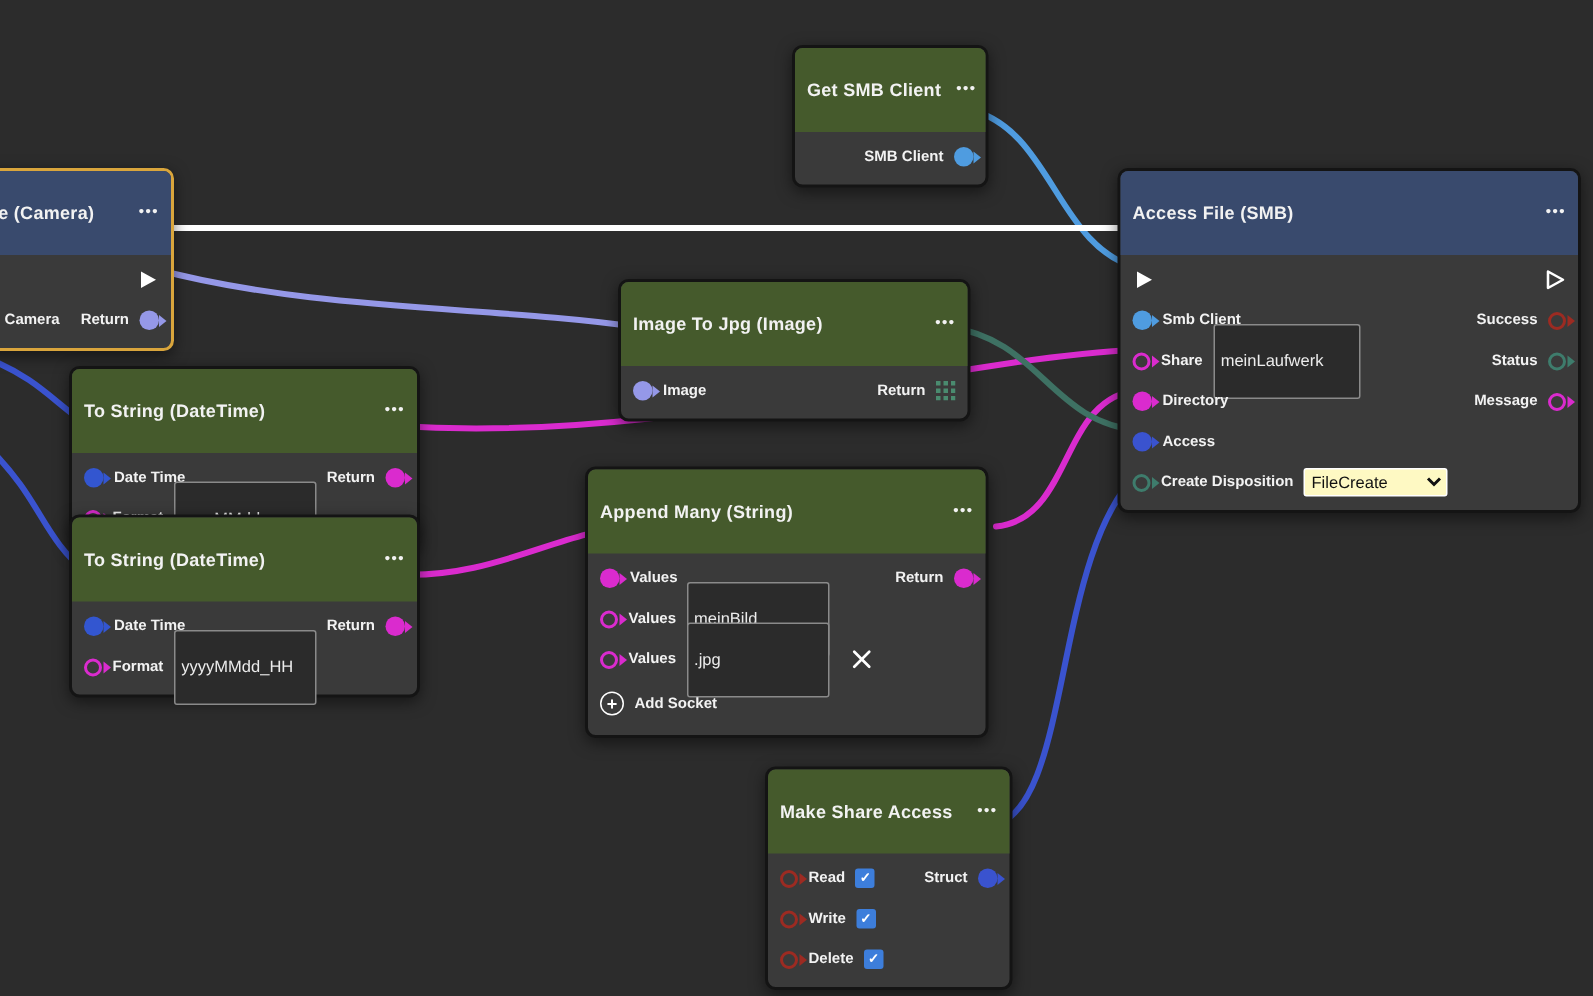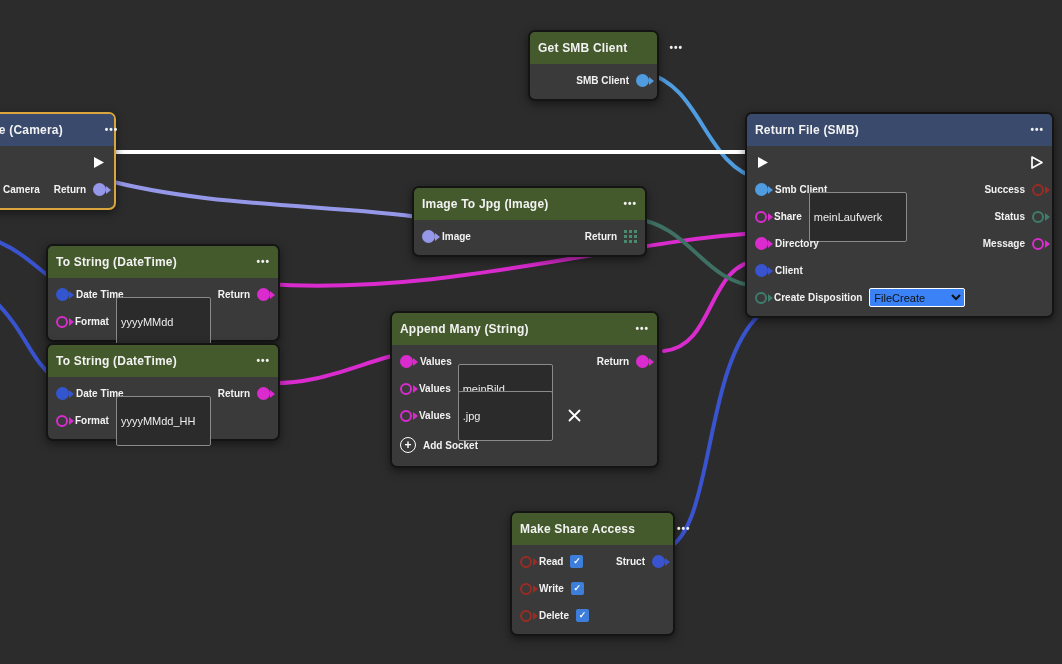--- a/index.html
+++ b/index.html
@@ -13,22 +13,22 @@
   .node{
     position:absolute;z-index:2;
     background:#3a3a3a;
     border:2px solid #141414;border-radius:7px;
     box-shadow:0 3px 10px rgba(0,0,0,.5);
     color:#f2f2f2;
   }
   .node.selected{border-color:#d9a53c;}
   .nheader{
     height:24px;display:flex;align-items:center;justify-content:space-between;
-    padding:4px 8px;border-radius:5px 5px 0 0;
-    font-size:12px;font-weight:700;letter-spacing:.2px;white-space:nowrap;gap:32px;
+    padding:16px 8px;border-radius:5px 5px 0 0;
+    font-size:12px;font-weight:700;letter-spacing:.2px;white-space:nowrap;
   }
   .nheader.green{background:#455a2c;}
   .nheader.blue{background:#394a6d;}
   .menu-dots{font-size:10px;letter-spacing:1px;line-height:1;cursor:pointer;padding-left:10px;}
   .nbody{padding:3px 0 5px;}
   .row{height:27px;display:flex;align-items:center;padding:0 8px;gap:7px;}
   .row-add{height:32px;}
   .label{font-size:10px;font-weight:700;white-space:nowrap;}
   .spacer{flex:1;}
   
@@ -47,21 +47,21 @@
   .gridport{flex:none;display:block;}
   .execpin{flex:none;display:block;}
   
   .tinput{
     background:#2b2b2b;border:1px solid #8a8a8a;border-radius:2px;
     color:#ececec;font-family:"Liberation Sans",sans-serif;font-size:11px;
     height:16px;padding:16px 4px;width:85px;
   }
   .tselect{
     height:19px;width:96px;font-family:"Liberation Sans",sans-serif;font-size:11px;
-    background:#3b82f6;color:#111;border:1px solid #fff;border-radius:2px;
+    background:#fef9c3;color:#111;border:1px solid #fff;border-radius:2px;
   }
   .checkbox{
     flex:none;width:13px;height:13px;border-radius:2px;background:#3d7edb;
     display:flex;align-items:center;justify-content:center;
     color:#fff;font-size:9px;font-weight:700;line-height:1;
   }
   .addsock{
     flex:none;width:14px;height:14px;border:1.6px solid #fff;border-radius:50%;
     display:flex;align-items:center;justify-content:center;
     color:#fff;font-size:12px;font-weight:700;line-height:0;
@@ -253,21 +253,21 @@
       <span class="label">Delete</span>
       <span class="checkbox">
           <span>✓</span>
         </span>
     </div>
   </div>
 </div>
 
 <div class="node" style="left:745px;top:112px;width:305px;">
   <div class="nheader blue">
-    <span>Return File (SMB)</span>
+    <span>Access File (SMB)</span>
     <span class="menu-dots">•••</span>
   </div>
   <div class="nbody">
     <div class="row">
       <svg class="execpin" width="15" height="15">
         <polygon points="3,2 13,7.5 3,13" fill="#ffffff"></polygon>
       </svg>
       <span class="spacer"></span>
       <svg class="execpin" width="15" height="15">
         <polygon points="3,2 13,7.5 3,13" fill="none" stroke="#ffffff" stroke-width="1.7" stroke-linejoin="round"></polygon>
@@ -290,21 +290,21 @@
     </div>
     <div class="row">
       <span class="port filled c-str"></span>
       <span class="label">Directory</span>
       <span class="spacer"></span>
       <span class="label">Message</span>
       <span class="port hollow c-str"></span>
     </div>
     <div class="row">
       <span class="port filled c-blu"></span>
-      <span class="label">Client</span>
+      <span class="label">Access</span>
     </div>
     <div class="row">
       <span class="port hollow c-teal"></span>
       <span class="label">Create Disposition</span>
       <select class="tselect">
         <option>FileCreate</option>
       </select>
     </div>
   </div>
 </div>

